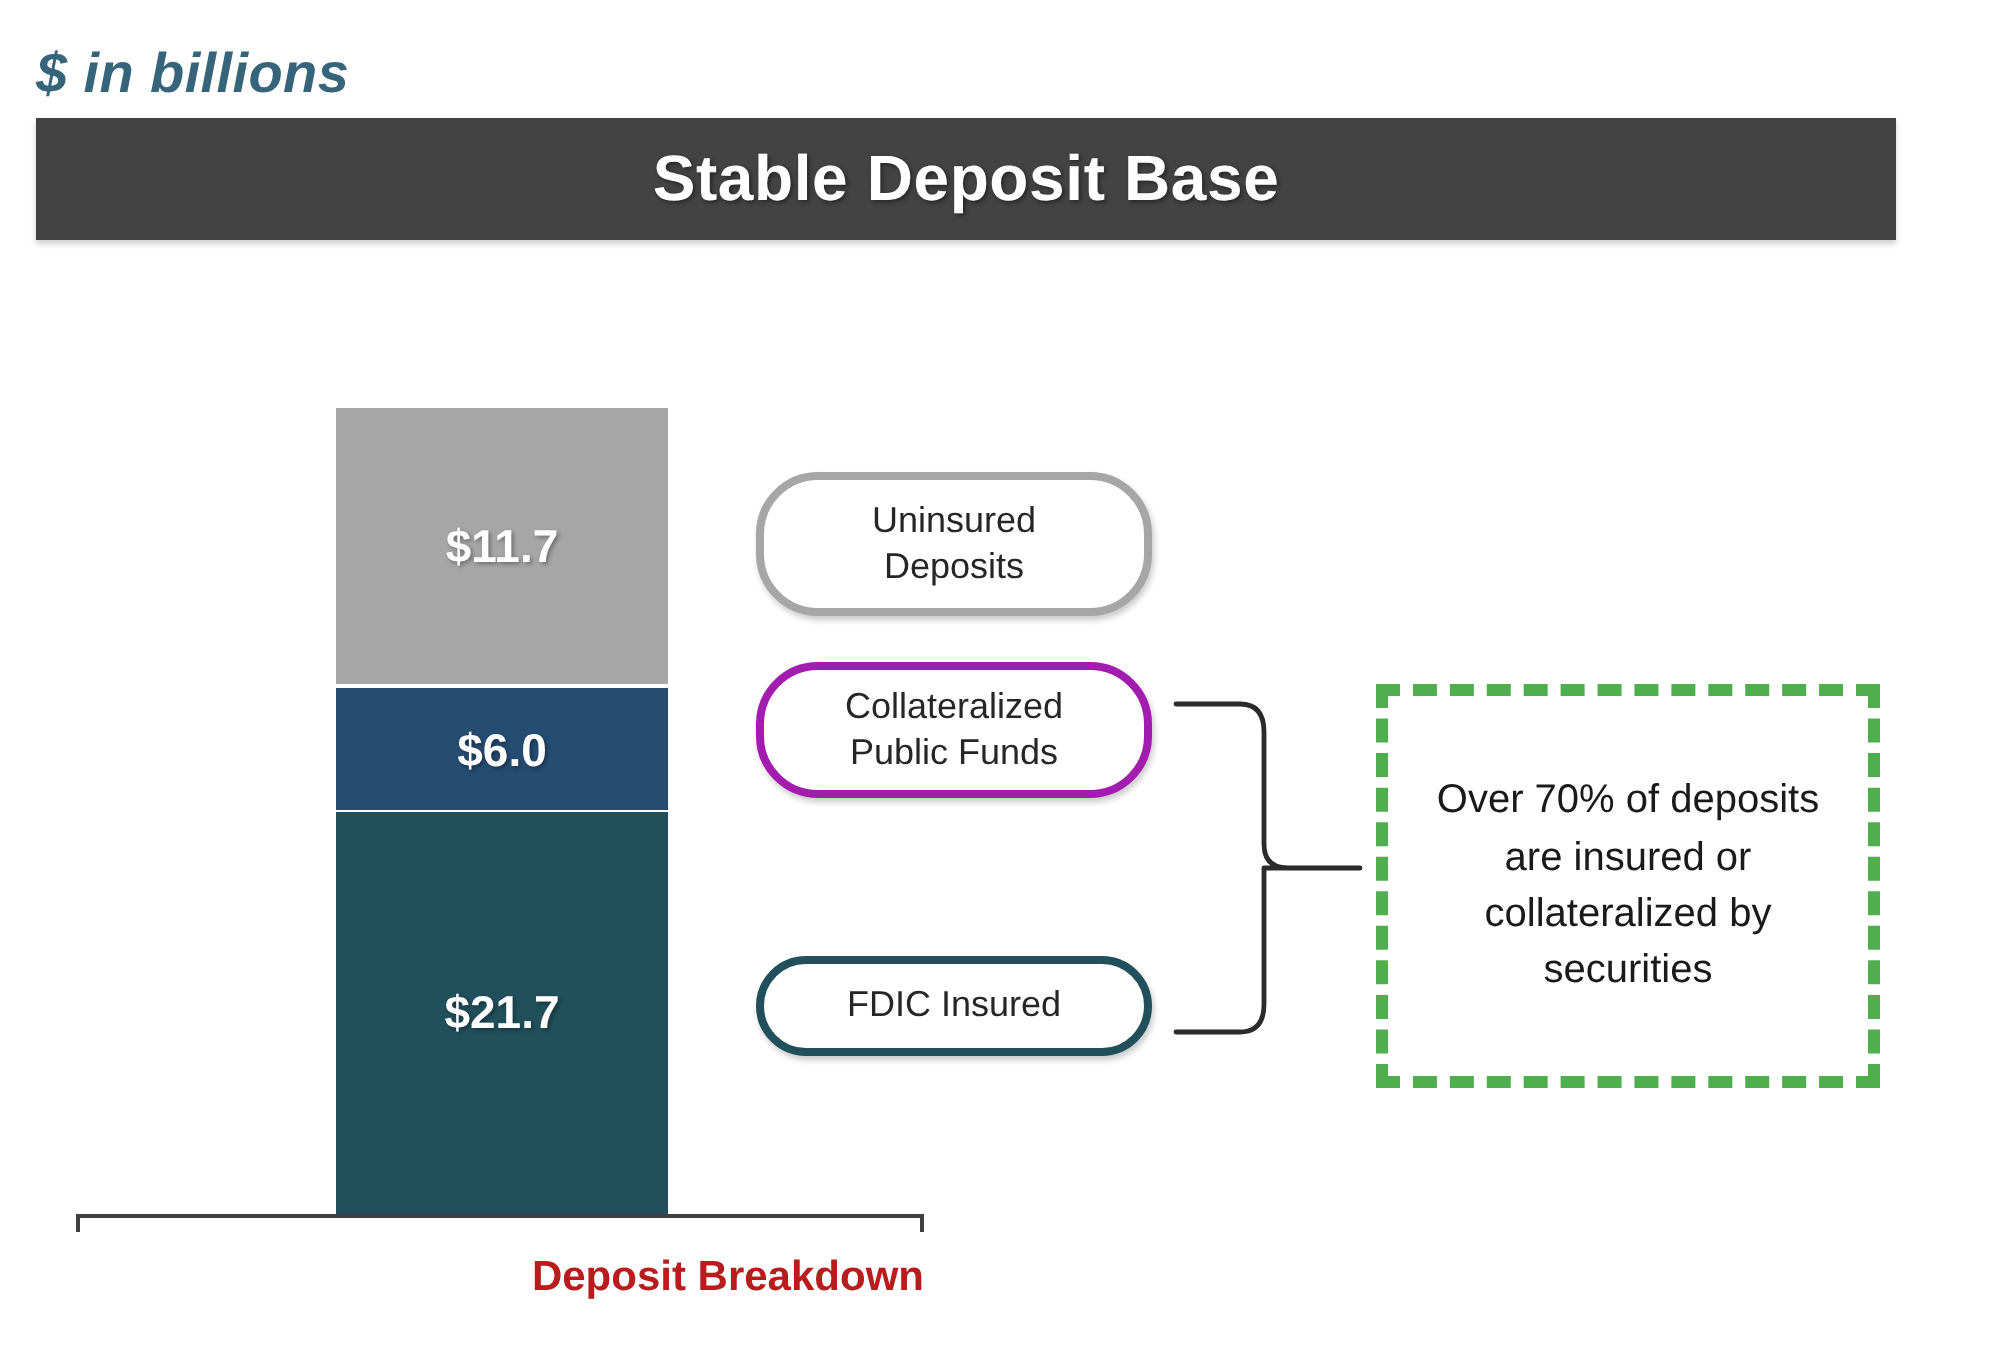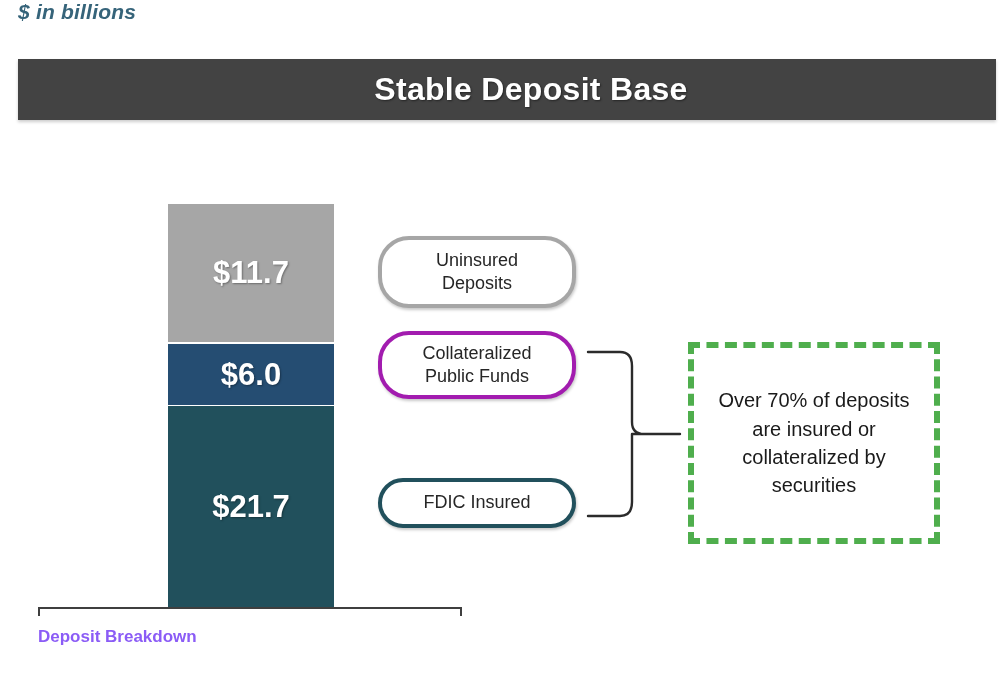--- a/index.html
+++ b/index.html
@@ -16,43 +16,42 @@
     width: 1006px;
     height: 676px;
     background: #ffffff;
     overflow: hidden;
   }
 
   
   .units-note {
     position: absolute;
     left: 18px;
-    top: 0;
-    font-family: "Liberation Sans", sans-serif;
-    font-size: 21px;
+    top: 21px;
+    font-family: "Liberation Sans", sans-serif;
+    font-size: 28px;
     font-style: italic;
     font-weight: bold;
     color: #36647a;
     letter-spacing: .2px;
     white-space: nowrap;
   }
 
   
   .title-banner {
     position: absolute;
     left: 18px;
     top: 59px;
     width: 930px;
     height: 61px;
     background: #434343;
     display: flex;
     align-items: center;
     justify-content: center;
     box-shadow: 0 2px 3px rgba(0,0,0,.20);
-    padding-left: 48px;
   }
   .title-banner .title-text {
     color: #ffffff;
     font-family: "Liberation Sans", sans-serif;
     font-size: 32px;
     font-weight: bold;
     letter-spacing: .3px;
     text-shadow: 1px 1px 2px rgba(0,0,0,.45);
     white-space: nowrap;
   }
@@ -93,21 +92,21 @@
     width: 168px;
     box-sizing: border-box;
     border: 1px solid #ffffff;
     display: flex;
     align-items: center;
     justify-content: center;
   }
   .seg .seg-value {
     color: #ffffff;
     font-family: "Liberation Sans", sans-serif;
-    font-size: 31px;
+    font-size: 23px;
     font-weight: bold;
     text-shadow: 1px 1px 2px rgba(0,0,0,.35);
   }
   .seg-uninsured   { background: #a6a6a6; }
   .seg-collateral  { background: #254d72; }
   .seg-fdic        { background: #21505c; text-align: right; }
 
   
   .axis-line {
     position: absolute;
@@ -124,25 +123,25 @@
     height: 9px;
     background: #3f3f3f;
   }
   .axis-tick.left  { left: 38px; }
   .axis-tick.right { left: 460px; }
   .axis-label {
     position: absolute;
     left: 38px;
     top: 627px;
     width: 424px;
-    text-align: left;
-    font-family: "Liberation Sans", sans-serif;
-    font-size: 17px;
-    font-weight: bold;
-    color: #8b5cf6;
+    text-align: right;
+    font-family: "Liberation Sans", sans-serif;
+    font-size: 21px;
+    font-weight: bold;
+    color: #b91c1c;
   }
 
   
   .legend-box {
     position: absolute;
     left: 378px;
     width: 198px;
     box-sizing: border-box;
     background: #ffffff;
     display: flex;

